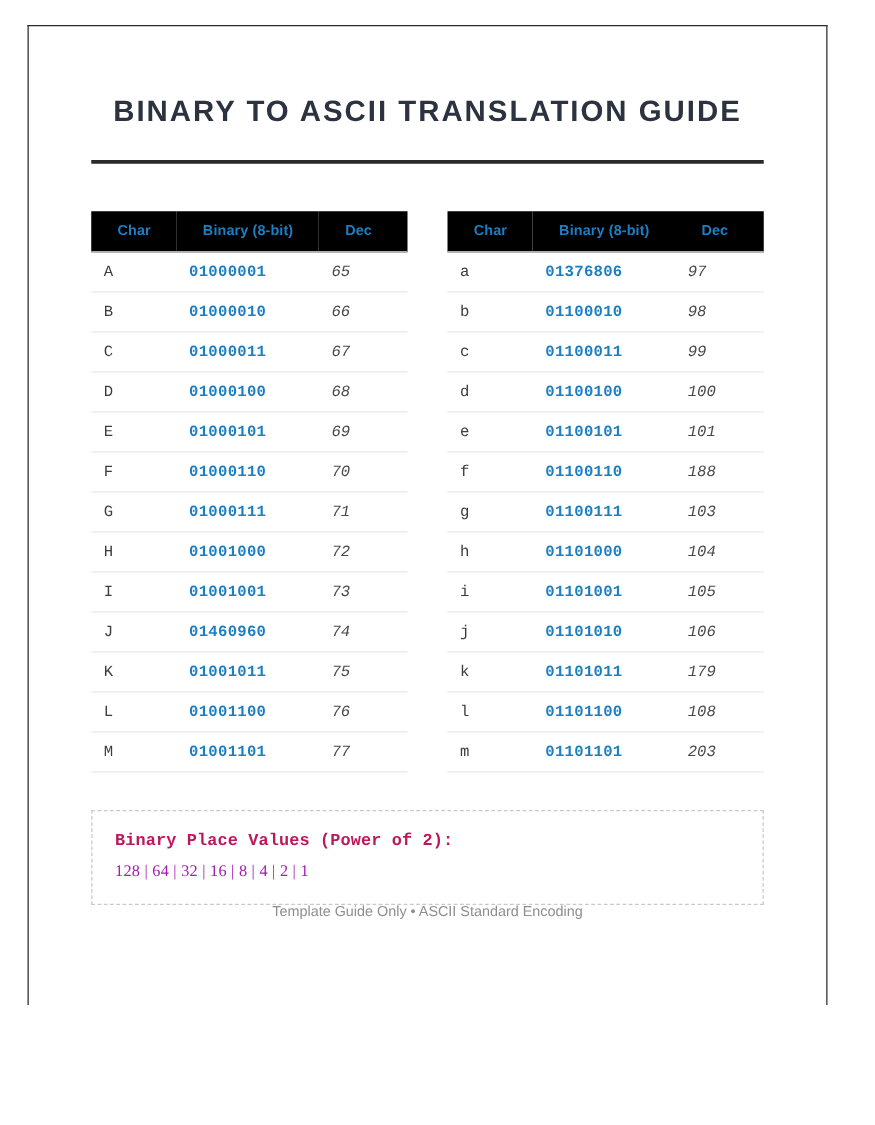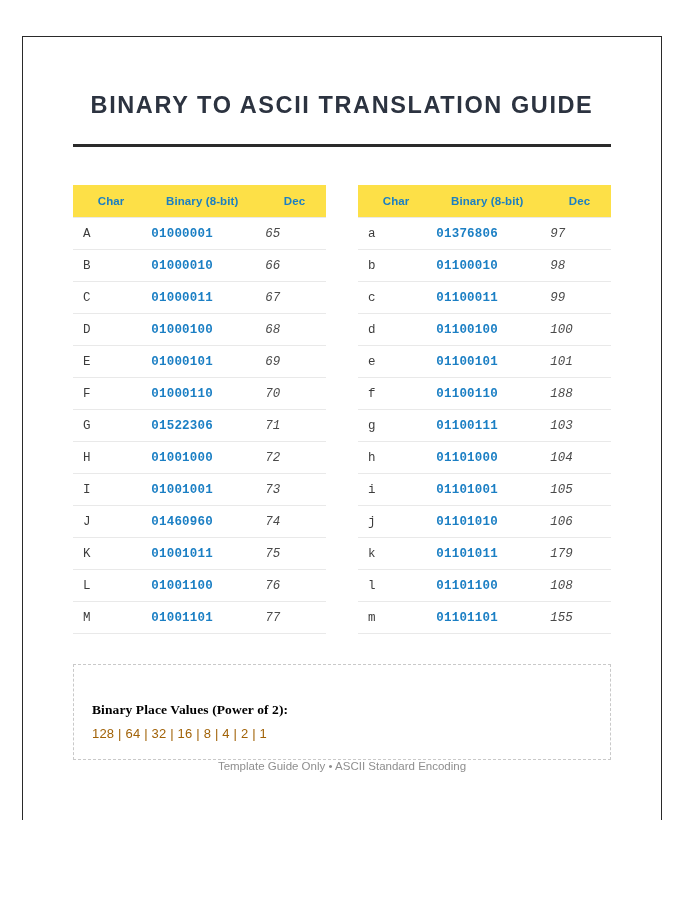--- a/index.html
+++ b/index.html
@@ -8,21 +8,21 @@
     width: 700px;
     height: 900px;
     background: #ffffff;
     font-family: "Liberation Sans", sans-serif;
     overflow: hidden;
   }
 
   .page-card {
     position: absolute;
     left: 22px;
-    top: 36px;
+    top: 20px;
     width: 640px;
     height: 784px;
     background: #ffffff;
     border: 1.5px solid #2a2a2a;
     border-bottom: none;
     overflow: hidden;
   }
 
   .card-inner {
     padding: 0 50px;
@@ -54,26 +54,26 @@
     margin-top: 38px;
   }
 
   .ascii-table {
     flex: 1 1 0;
     border-collapse: collapse;
     table-layout: fixed;
   }
 
   .ascii-table thead th {
-    background: #fde047;
+    background: #000000;
     color: #1b7fc4;
     font-size: 11.5px;
     font-weight: bold;
-    text-align: center;
-    padding: 10px 0 10px 8px;
+    text-align: left;
+    padding: 10px 0 10px 21px;
     font-family: "Liberation Sans", sans-serif;
     letter-spacing: 0.1px;
   }
 
   .ascii-table th.col-char  { width: 27%; }
   .ascii-table th.col-bin   { width: 45%; }
   .ascii-table th.col-dec   { width: 28%; }
 
   .ascii-table tbody td {
     border-bottom: 1px solid #e9e9e9;
@@ -101,31 +101,30 @@
   
   .note-box {
     margin-top: 30px;
     border: 1px dashed #c9c9c9;
     padding: 17px 18px 18px 18px;
   }
 
   .note-title {
     font-size: 13.5px;
     font-weight: bold;
-    color: #000000;
-    font-family: Liberation Serif, serif;
+    color: #be185d;
+    font-family: Liberation Mono, monospace;
     letter-spacing: 0.1px;
-    margin-top: 20px;
   }
 
   .note-values {
     margin-top: 8px;
     font-size: 13px;
-    color: #a16207;
-    font-family: Liberation Sans, sans-serif;
+    color: #a21caf;
+    font-family: Liberation Serif, serif;
     letter-spacing: 0.2px;
   }
 
   
   .doc-footer {
     text-align: center;
     font-size: 11.5px;
     color: #8e8e8e;
     font-family: "Liberation Sans", sans-serif;
   }
@@ -176,21 +175,21 @@
             <td class="cell-binary">01000101</td>
             <td class="cell-dec">69</td>
           </tr>
           <tr>
             <td class="cell-char">F</td>
             <td class="cell-binary">01000110</td>
             <td class="cell-dec">70</td>
           </tr>
           <tr>
             <td class="cell-char">G</td>
-            <td class="cell-binary">01522306</td>
+            <td class="cell-binary">01000111</td>
             <td class="cell-dec">71</td>
           </tr>
           <tr>
             <td class="cell-char">H</td>
             <td class="cell-binary">01001000</td>
             <td class="cell-dec">72</td>
           </tr>
           <tr>
             <td class="cell-char">I</td>
             <td class="cell-binary">01001001</td>
@@ -284,21 +283,21 @@
             <td class="cell-dec">179</td>
           </tr>
           <tr>
             <td class="cell-char">l</td>
             <td class="cell-binary">01101100</td>
             <td class="cell-dec">108</td>
           </tr>
           <tr>
             <td class="cell-char">m</td>
             <td class="cell-binary">01101101</td>
-            <td class="cell-dec">155</td>
+            <td class="cell-dec">203</td>
           </tr>
         </tbody>
       </table>
 
     </div>
 
     <div class="note-box">
       <div class="note-title">Binary Place Values (Power of 2):</div>
       <div class="note-values">128 | 64 | 32 | 16 | 8 | 4 | 2 | 1</div>
     </div>

